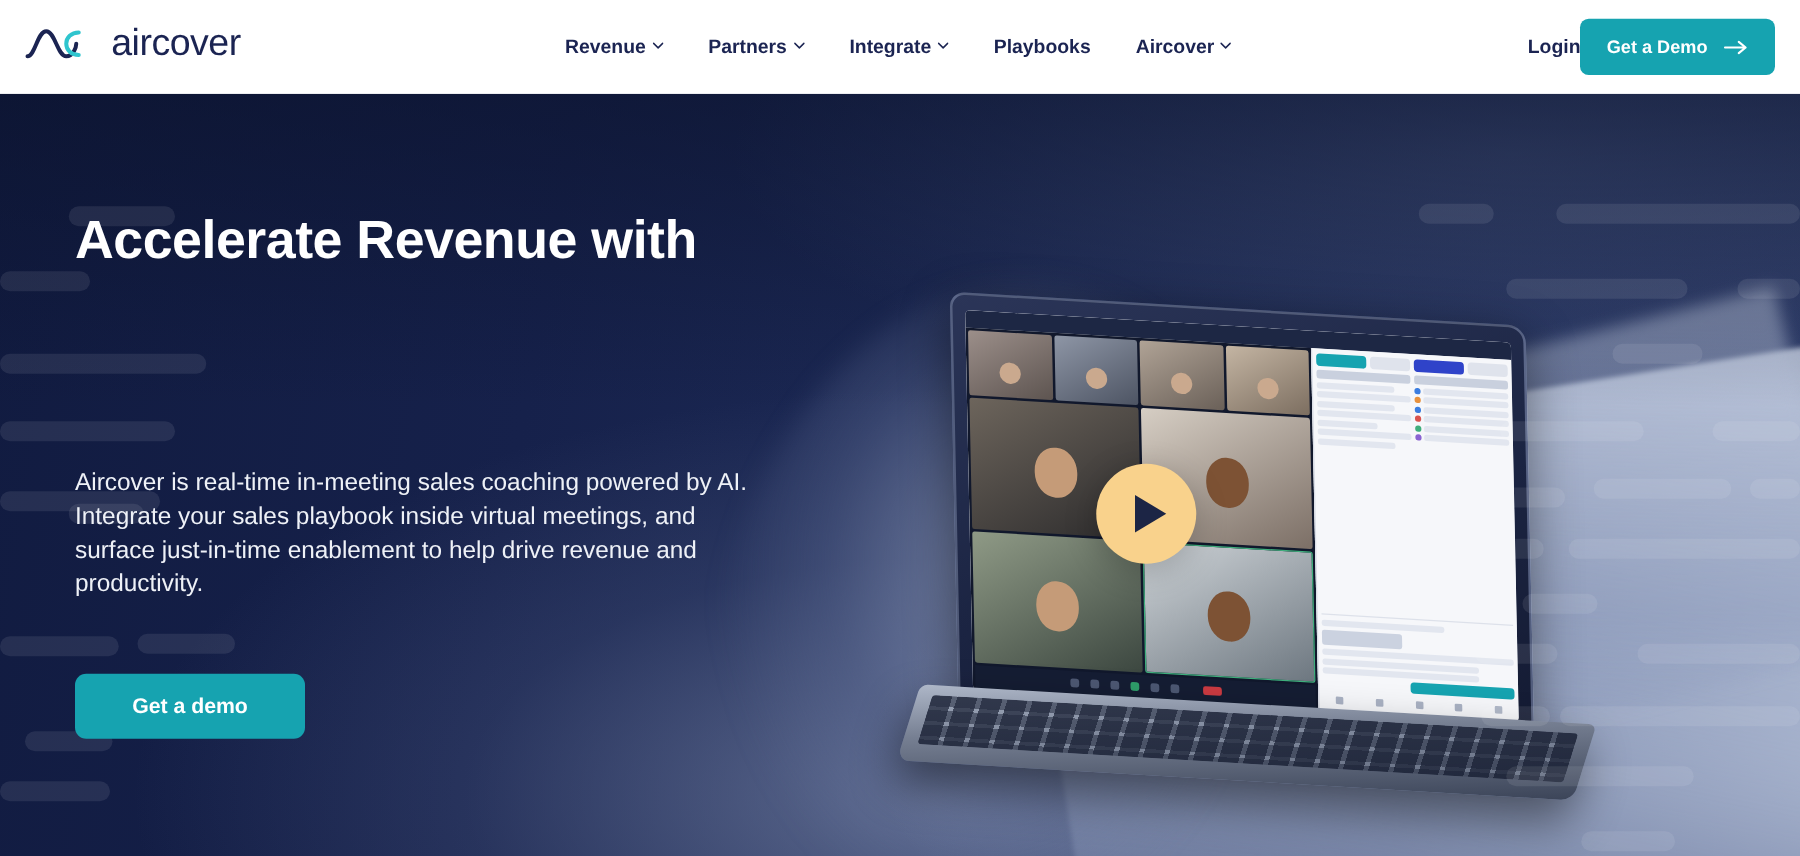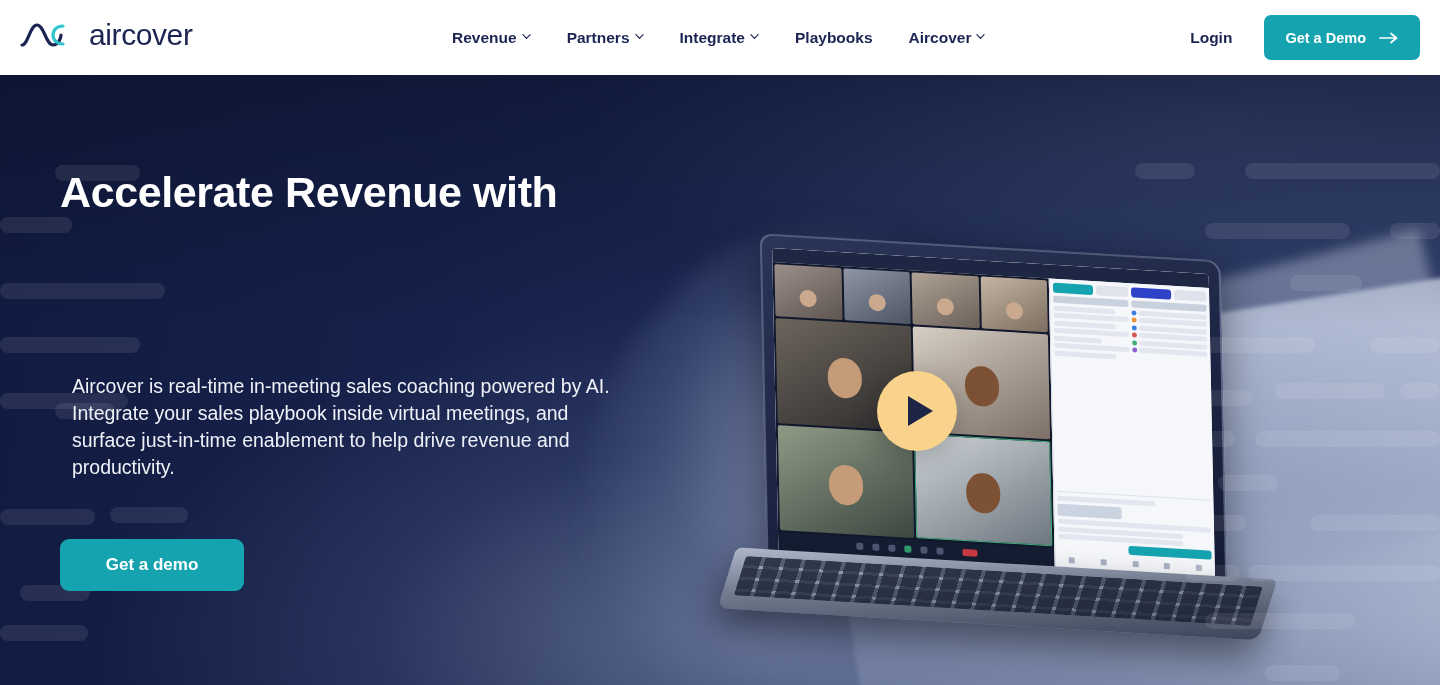--- a/index.html
+++ b/index.html
@@ -79,21 +79,20 @@
   }
   .chev svg { display:block; width: 9px; height: 9px; }
 
   .nav-right {
     position: absolute;
     right: 20px;
     top: 0;
     height: 75px;
     display: flex;
     align-items: center;
-    gap: 32px;
   }
   .login-link {
     font-size: 15.5px;
     font-weight: bold;
     color: #1b2452;
     text-decoration: none;
     cursor: pointer;
   }
   .btn-demo-nav {
     display: inline-flex;
@@ -347,21 +346,20 @@
     letter-spacing: -0.4px;
   }
   .hero-sub {
     position: absolute;
     top: 298px;
     width: 560px;
     font-size: 19.5px;
     line-height: 27px;
     color: #eef1f7;
     font-weight: 400;
-    margin-left: 12px;
   }
   .btn-demo-hero {
     position: absolute;
     top: 464px;
     left: 0;
     background: #16a3b0;
     color: #ffffff;
     font-size: 17px;
     font-weight: bold;
     border: none;

